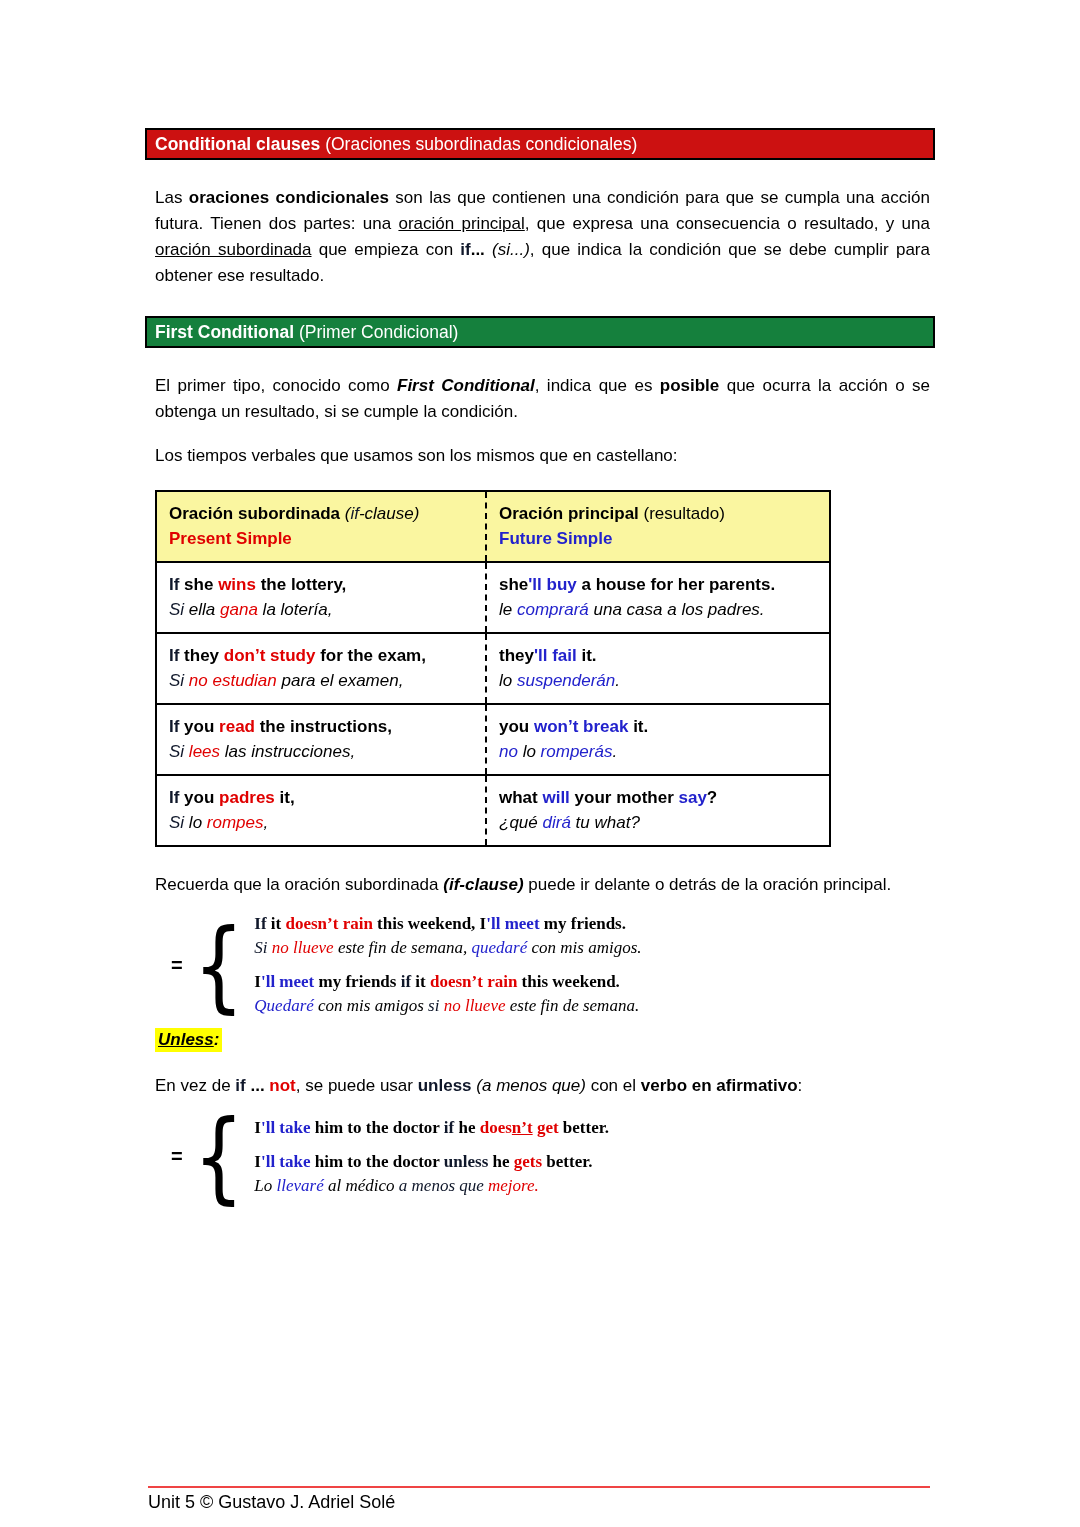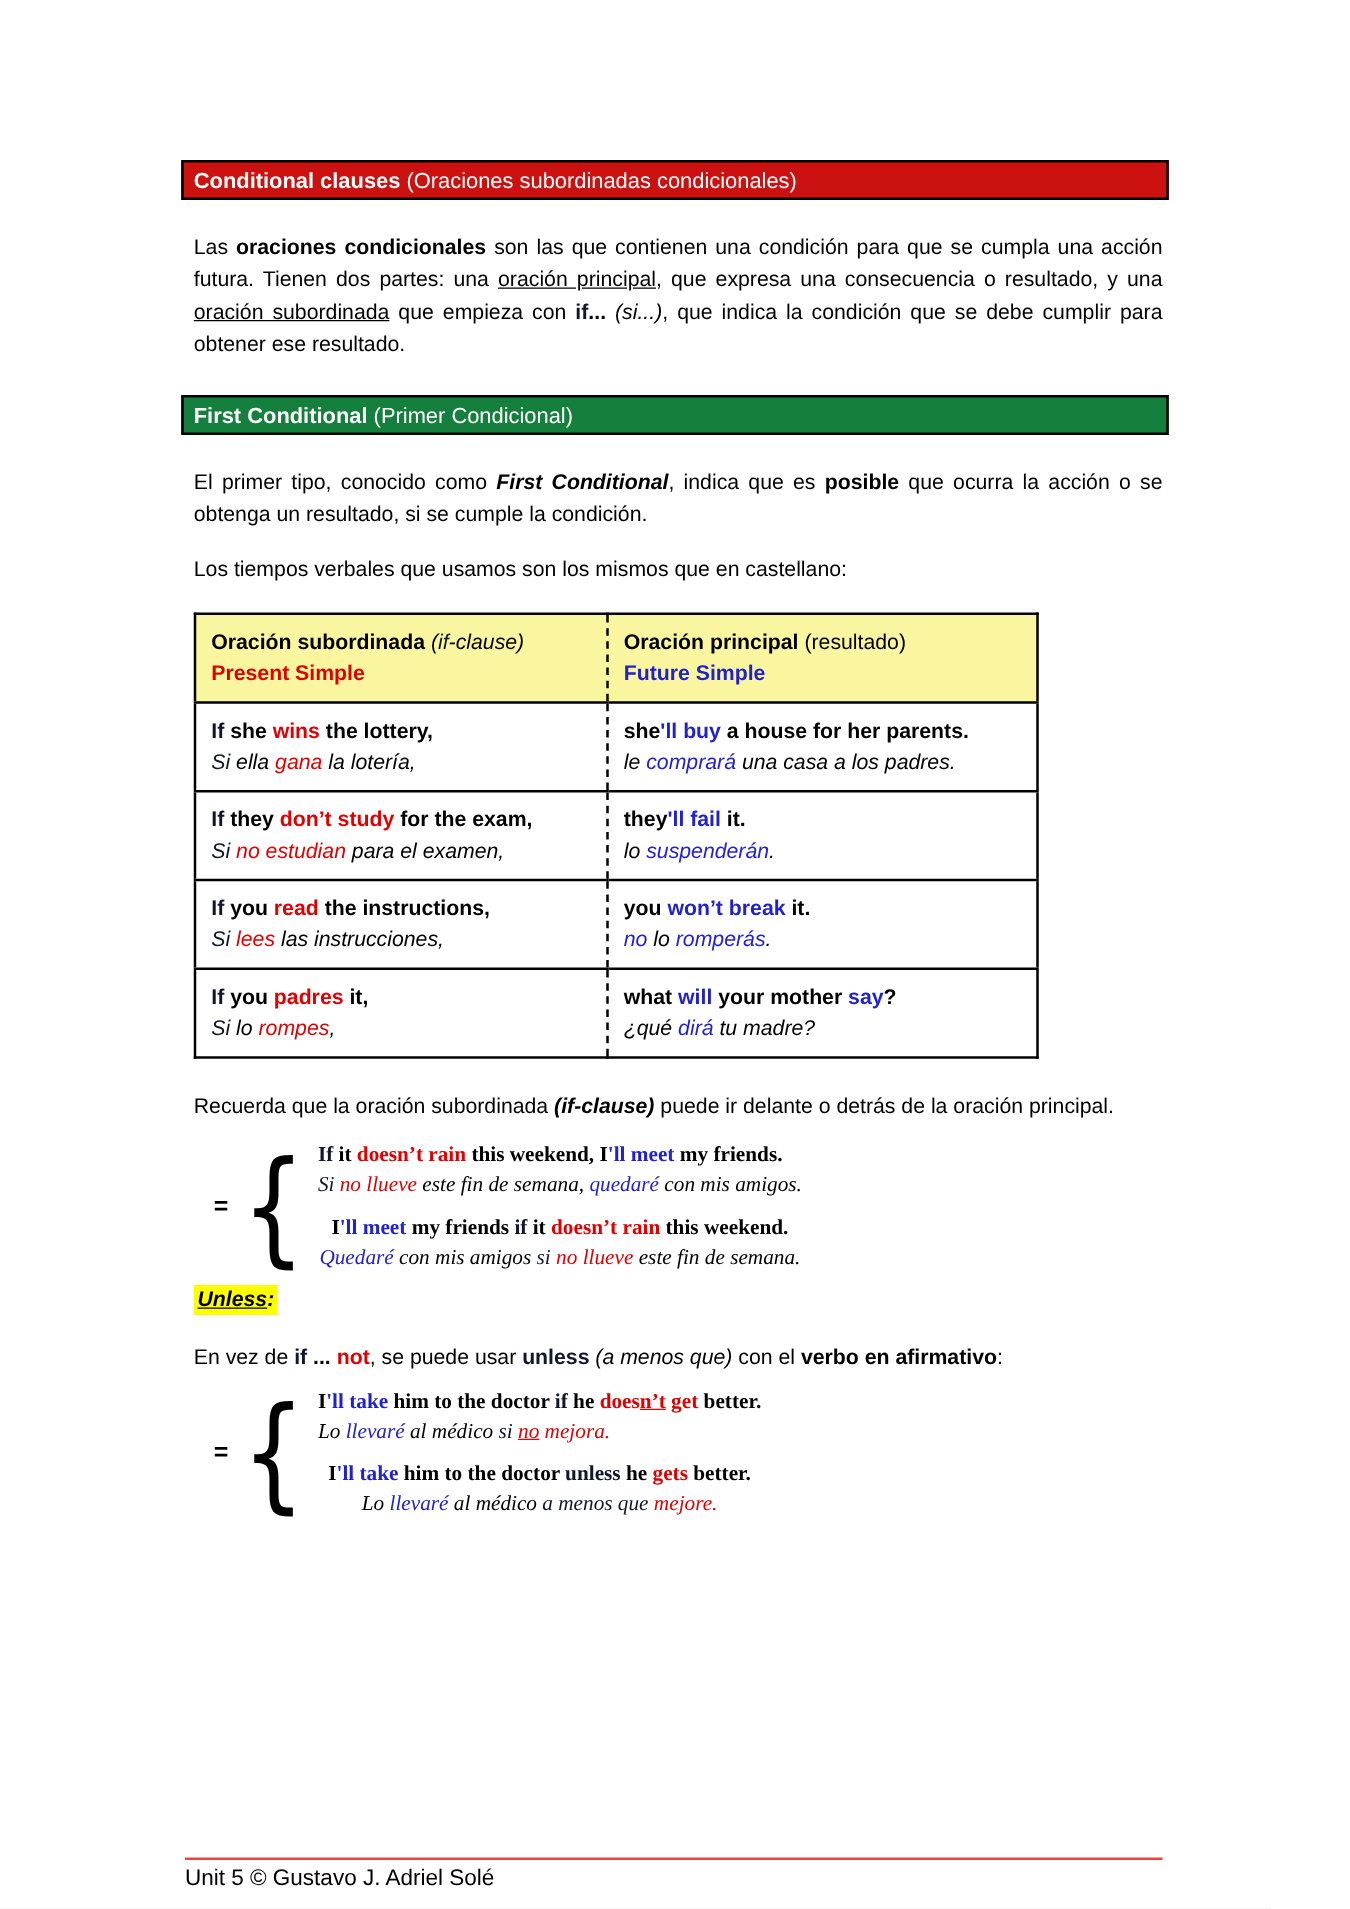--- a/index.html
+++ b/index.html
@@ -72,21 +72,21 @@
   .equiv .brace{
     font-family:"DejaVu Sans", sans-serif;
     font-size:100px;
     font-weight:400;
     line-height:0.95;
     transform:scaleX(0.8);
     margin-right:4px;
     user-select:none;
   }
   .exstack{display:flex;flex-direction:column;font-family:Liberation Serif, serif;}
-  .ex + .ex{margin-top:10px;text-align:center;}
+  .ex + .ex{margin-top:10px;}
   .ex .line{font-size:17px;line-height:24px;white-space:nowrap;}
 
   .unless-wrap{margin:10px 0 0 10px;}
   .hl{
     display:inline-block;
     background:#FFFF00;
     font-size:17px;
     line-height:22px;
     padding:1px 3px;
   }
@@ -159,21 +159,21 @@
             <div class="line"><span class="i bl">no</span><span class="i"> lo </span><span class="i bl">romperás</span><span class="i">.</span></div>
           </td>
         </tr>
         <tr class="brow">
           <td class="colL">
             <div class="line"><span class="b g">If</span><span class="b"> you </span><span class="b r">padres</span><span class="b"> it,</span></div>
             <div class="line"><span class="i g">Si</span><span class="i"> lo </span><span class="i r">rompes</span><span class="i">,</span></div>
           </td>
           <td class="colR">
             <div class="line"><span class="b">what </span><span class="b bl">will</span><span class="b"> your mother </span><span class="b bl">say</span><span class="b">?</span></div>
-            <div class="line"><span class="i">¿qué </span><span class="i bl">dirá</span><span class="i"> tu madre?</span></div>
+            <div class="line"><span class="i">¿qué </span><span class="i bl">dirá</span><span class="i"> tu what?</span></div>
           </td>
         </tr>
       </tbody>
     </table>
 
     <p class="para j"><span>Recuerda que la oración subordinada </span><span class="b i">(if-clause)</span><span> puede ir delante o detrás de la oración principal.</span></p>
 
     <div class="equiv">
       <span class="eq">=</span>
       <span class="brace">{</span>
@@ -194,21 +194,20 @@
     </div>
 
     <p class="para" style="margin-top:21px;"><span>En vez de </span><span class="b g">if</span><span class="b"> ... </span><span class="b r">not</span><span>, se puede usar </span><span class="b g">unless</span><span> </span><span class="i">(a menos que)</span><span> con el </span><span class="b">verbo en afirmativo</span><span>:</span></p>
 
     <div class="equiv" style="margin-top:10px;">
       <span class="eq">=</span>
       <span class="brace">{</span>
       <div class="exstack">
         <div class="ex">
           <div class="line"><span class="b">I</span><span class="b bl">'ll take</span><span class="b"> him to the doctor </span><span class="b g">if</span><span class="b"> he </span><span class="b r">does</span><span class="b r u">n’t</span><span class="b r"> get</span><span class="b"> better.</span></div>
-          <div class="line"><span class="i">Lo </span><span class="i bl">llevaré</span><span class="i"> al médico </span><span class="i g">si</span><span class="i"> </span><span class="i r u">no</span><span class="i r"> mejora.</span></div>
         </div>
         <div class="ex">
           <div class="line"><span class="b">I</span><span class="b bl">'ll take</span><span class="b"> him to the doctor </span><span class="b g">unless</span><span class="b"> he </span><span class="b r">gets</span><span class="b"> better.</span></div>
           <div class="line"><span class="i">Lo </span><span class="i bl">llevaré</span><span class="i"> al médico </span><span class="i g">a menos que</span><span class="i"> </span><span class="i r">mejore.</span></div>
         </div>
       </div>
     </div>
 
   </div>
 

